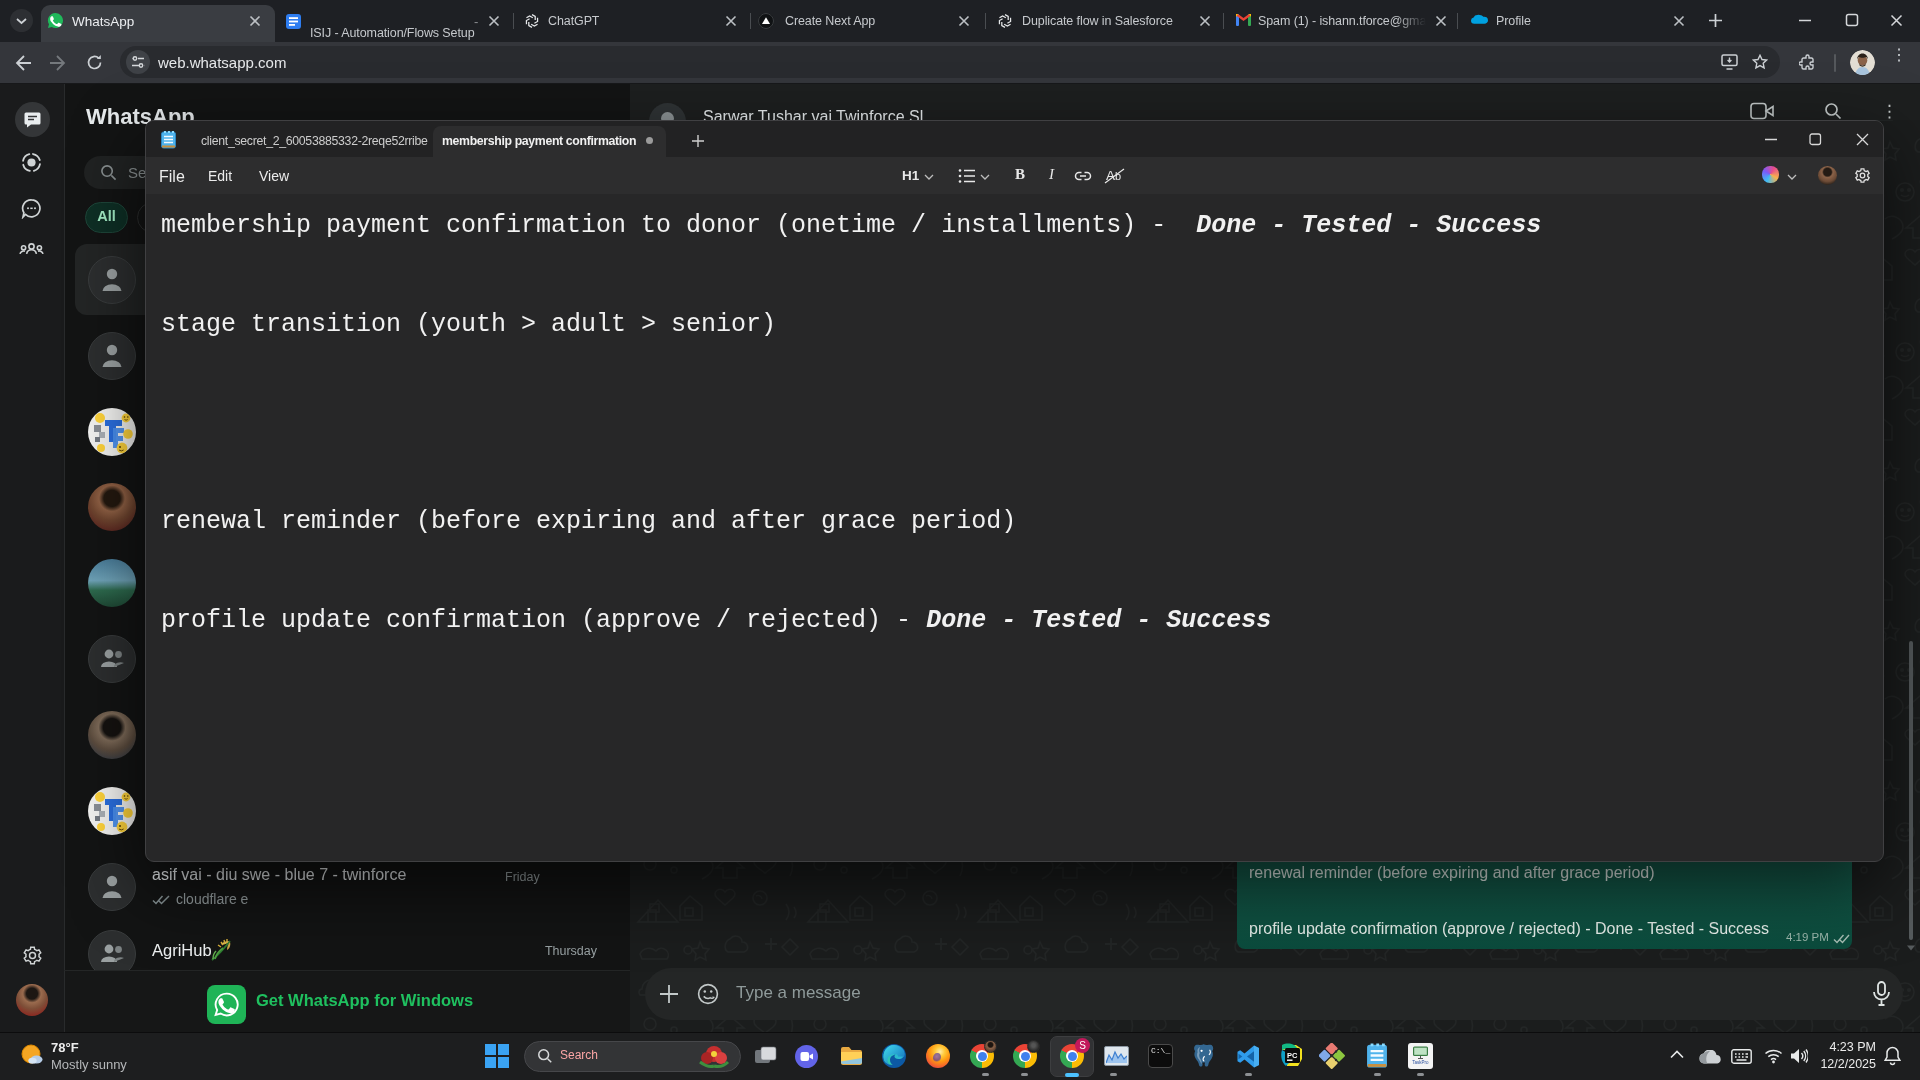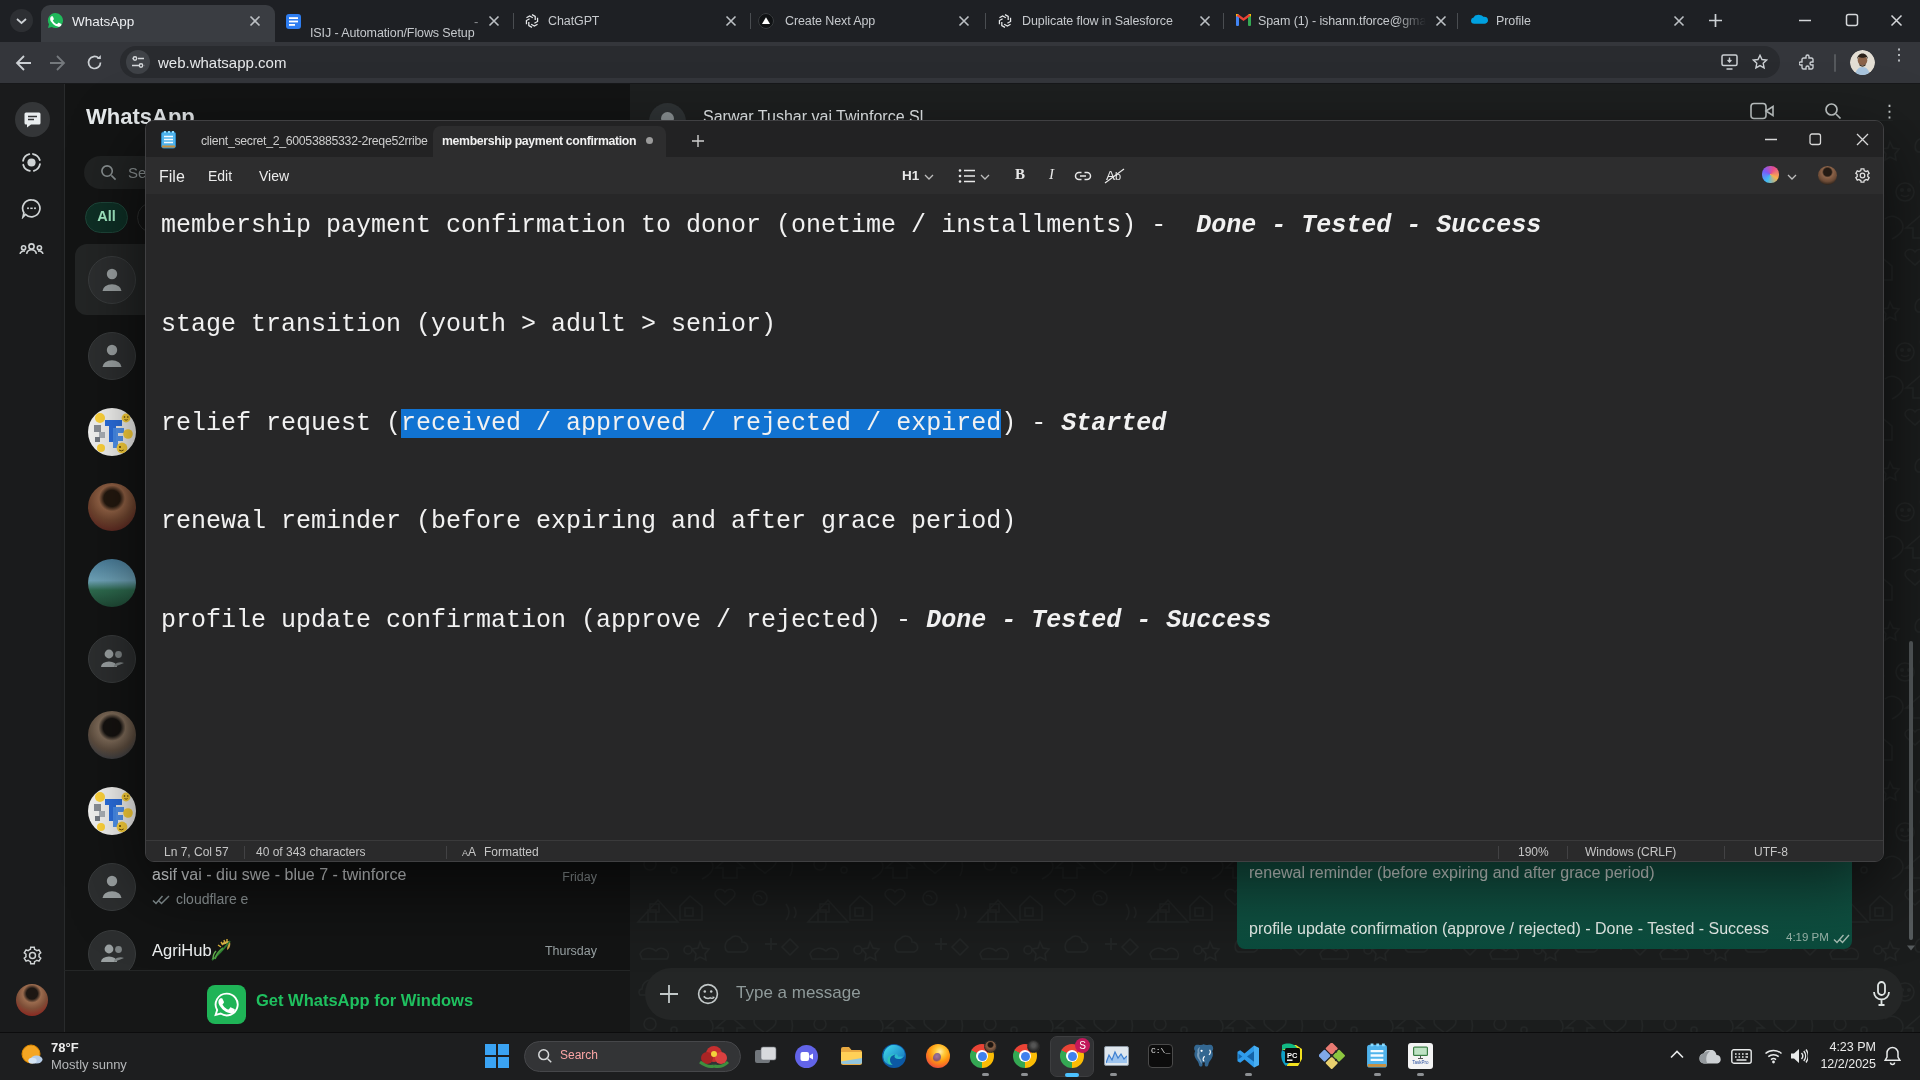--- a/index.html
+++ b/index.html
@@ -367,21 +367,21 @@
       <path d="M2.5 24a9.5 6.8 0 0 1 19 0z" fill="#9aa0a1"></path>
     </svg>
 <div class="a" style="left:88px;top:930px;width:48px;height:48px;border-radius:50%;background:#2c2e2f;border:1px solid #393c3d"></div>
 <svg class="a" style="left:98px;top:943px" width="28" height="22" viewBox="0 0 28 22">
       <circle cx="11" cy="6" r="4.4" fill="#9aa0a1"></circle>
       <path d="M3 19a8 5.6 0 0 1 16 0z" fill="#9aa0a1"></path>
       <circle cx="20.5" cy="6.5" r="3.4" fill="#7d8384"></circle>
       <path d="M16 19a6.5 4.8 0 0 1 10-4z" fill="#7d8384"></path>
     </svg>
 <div class="a" style="left:152px;top:866px;font-size:16px;color:#e7ebed;white-space:nowrap">asif vai - diu swe - blue 7 - twinforce</div>
-<div class="a" style="left:505px;top:870px;width:92px;text-align:right;font-size:12.5px;color:#98a1a3">Friday</div>
+<div class="a" style="left:505px;top:870px;width:92px;text-align:left;font-size:12.5px;color:#98a1a3">Friday</div>
 <svg class="a" style="left:152px;top:895px" width="18" height="11" viewBox="0 0 18 11">
       <path d="M1 5.5L4 8.5 10.5 1M6.5 5.5l3 3L17 1" stroke="#8a9699" stroke-width="1.5" fill="none"></path>
     </svg>
 <div class="a" style="left:176px;top:891px;font-size:14px;color:#98a1a3">cloudflare e</div>
 <div class="a" style="left:152px;top:941px;font-size:16.5px;font-weight:normal;color:#eef1f2">AgriHub</div>
 <svg class="a" style="left:209px;top:938px" width="24" height="24" viewBox="0 0 24 24">
 <path d="M3 22C8 18 14 12 21 3" stroke="#2e7d32" stroke-width="1.8" fill="none"></path>
 <path d="M6 21c1-4 4-8 8-11" stroke="#4c9e3f" stroke-width="1.6" fill="none"></path>
 <path d="M20 3c-3 0-6 1-8 3 2 1 5 1 8-3z" fill="#e0c060"></path>
 <path d="M21 4c-2 2-3 5-3 8 2-1 4-4 3-8z" fill="#cba845"></path>
@@ -462,38 +462,23 @@
   <div class="a" style="left:1672px;top:45px;width:19px;height:19px;border-radius:50%;background:radial-gradient(circle at 50% 32%,#241b14 24%,#8a6248 34%,#6b4a35 60%,#33271e 78%)"></div>
   <svg class="a" style="left:1708px;top:46px" width="17" height="17" viewBox="0 0 24 24">
         <g fill="none" stroke="#e0e0e0" stroke-width="1.8">
           <circle cx="12" cy="12" r="3.2"></circle>
           <path d="M19.4 13.5a7.8 7.8 0 0 0 0-3l2-1.6-2-3.4-2.4 1a7.8 7.8 0 0 0-2.6-1.5L14 2.5h-4L9.6 5a7.8 7.8 0 0 0-2.6 1.5l-2.4-1-2 3.4 2 1.6a7.8 7.8 0 0 0 0 3l-2 1.6 2 3.4 2.4-1a7.8 7.8 0 0 0 2.6 1.5l.4 2.5h4l.4-2.5a7.8 7.8 0 0 0 2.6-1.5l2.4 1 2-3.4z"></path>
         </g>
       </svg>
 
   <div class="a mono" style="top:80px">membership payment confirmation to donor (onetime / installments) -  <b><i>Done - Tested - Success</i></b></div>
   <div class="a mono" style="top:179px">stage transition (youth &gt; adult &gt; senior)</div>
-  <div class="a mono" style="top:278px">relief request (<span style="background:#1173d2">received / approved / rejected / expired</span>) - <b><i>Started</i></b></div>
   <div class="a mono" style="top:376px">renewal reminder (before expiring and after grace period)</div>
   <div class="a mono" style="top:475px">profile update confirmation (approve / rejected) - <b><i>Done - Tested - Success</i></b></div>
 
-  <div class="a" style="left:0;top:719px;width:1739px;height:23px;background:#2a2a2b;border-top:1px solid #3a3a3b;font-size:12px;color:#c6c6c6">
-    <div class="a" style="left:18px;top:4px">Ln 7, Col 57</div>
-    <div class="a" style="left:98px;top:5px;width:1px;height:13px;background:#424244"></div>
-    <div class="a" style="left:110px;top:4px">40 of 343 characters</div>
-    <div class="a" style="left:300px;top:5px;width:1px;height:13px;background:#424244"></div>
-    <div class="a" style="left:316px;top:4px;font-size:9px">A<span style="font-size:12px">A</span></div>
-    <div class="a" style="left:338px;top:4px">Formatted</div>
-    <div class="a" style="left:1352px;top:5px;width:1px;height:13px;background:#424244"></div>
-    <div class="a" style="left:1372px;top:4px">190%</div>
-    <div class="a" style="left:1421px;top:5px;width:1px;height:13px;background:#424244"></div>
-    <div class="a" style="left:1439px;top:4px">Windows (CRLF)</div>
-    <div class="a" style="left:1578px;top:5px;width:1px;height:13px;background:#424244"></div>
-    <div class="a" style="left:1608px;top:4px">UTF-8</div>
-  </div>
 </div>
 
 <div class="a" style="left:0;top:1032px;width:1920px;height:48px;background:#1d1e1f;border-top:1px solid #0c0c0d"></div>
 <svg class="a" style="left:20px;top:1043px" width="26" height="26" viewBox="0 0 26 26">
       <circle cx="11" cy="11" r="9" fill="#f5a623"></circle>
       <circle cx="11" cy="11" r="9" fill="none" stroke="#e08a00" stroke-width="1"></circle>
       <ellipse cx="16.5" cy="16.5" rx="6" ry="4" fill="#b6cde7"></ellipse>
       <ellipse cx="12.5" cy="17.8" rx="4.2" ry="3" fill="#d5e5f4"></ellipse>
     </svg>
 <div class="a" style="left:51px;top:1040px;font-size:13px;font-weight:bold;color:#ebebeb">78°F</div>

